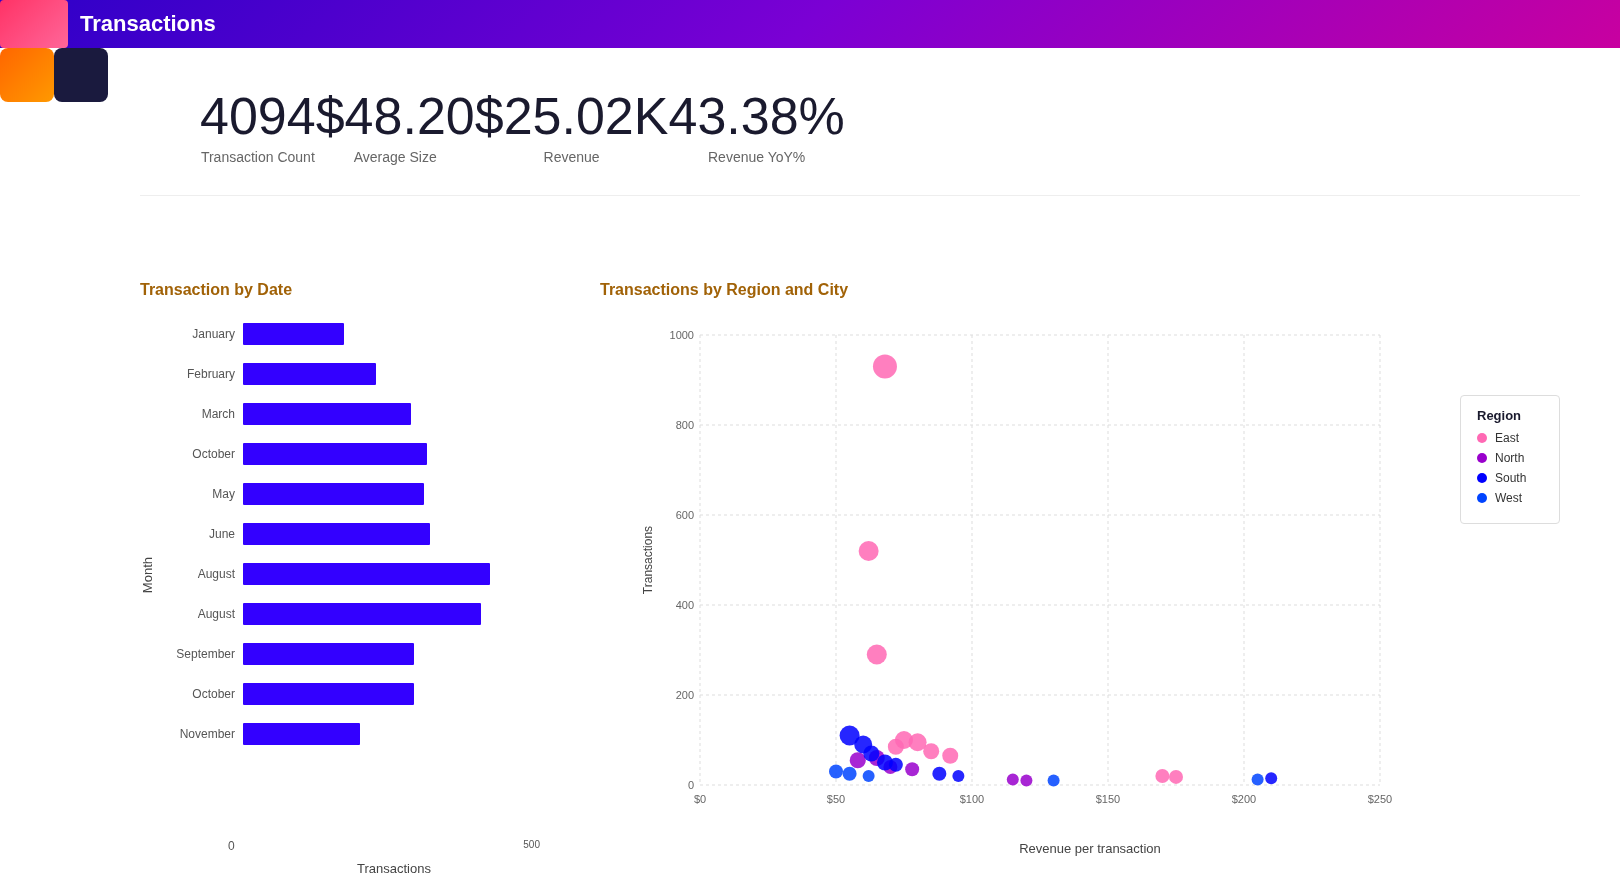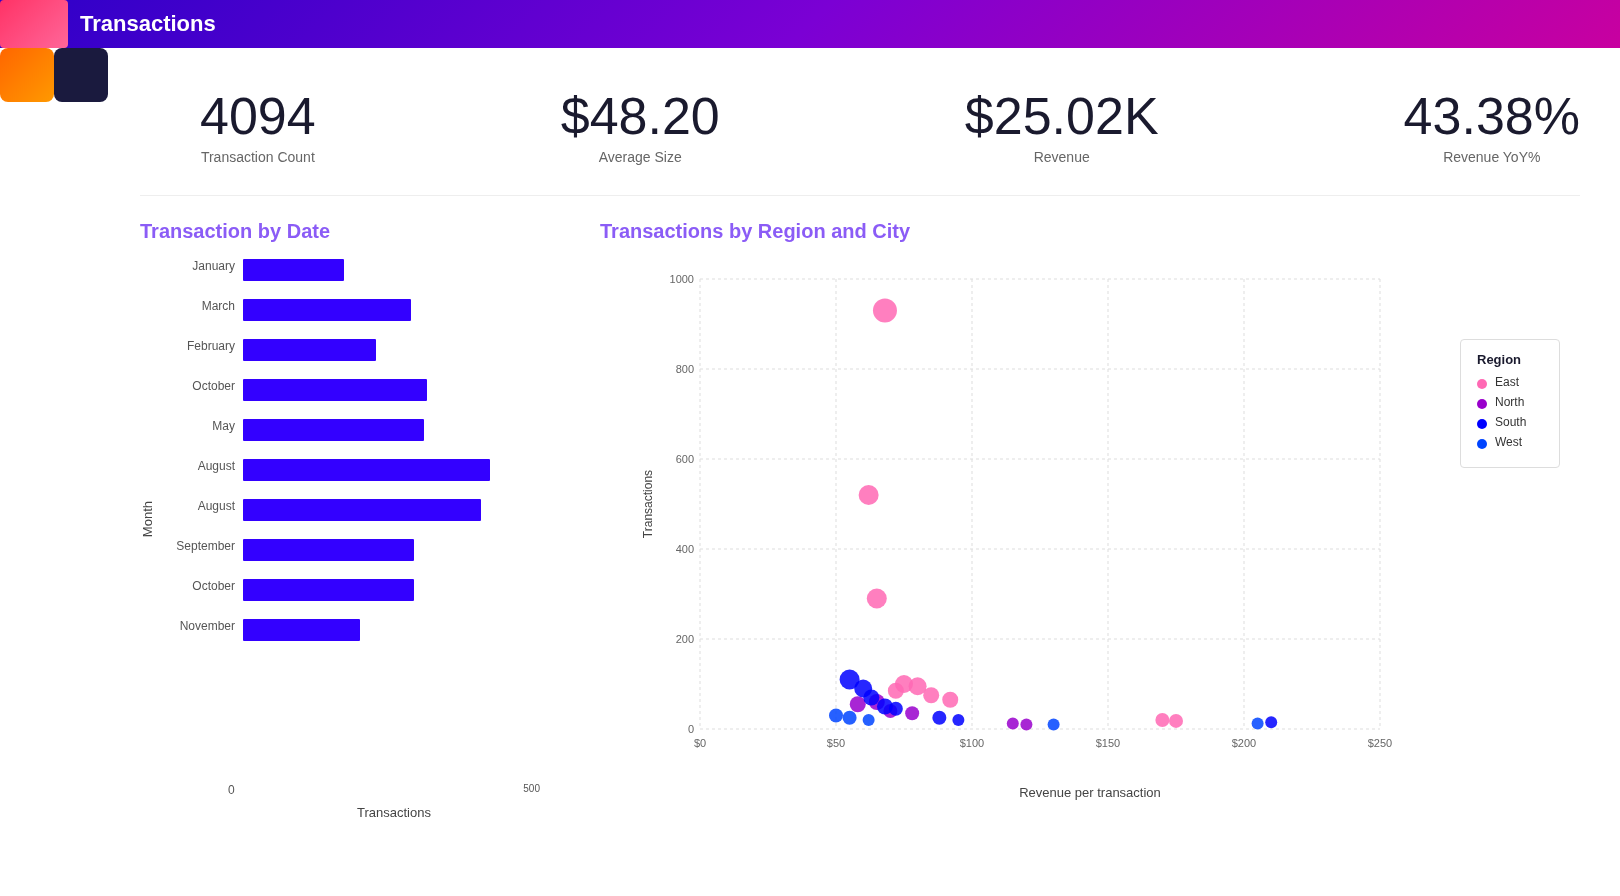--- a/index.html
+++ b/index.html
@@ -67,24 +67,24 @@
     
     .main {
       background: white;
       min-height: 848px;
       padding: 20px 40px 20px 140px;
     }
 
     
     .kpi-row {
       display: flex;
-      justify-content: space-between;
+      justify-content: flex-start;
       padding: 20px 0 30px 60px;
       border-bottom: 1px solid #eee;
-      margin-bottom: 24px;
+      margin-bottom: 41px;
     }
     .kpi-item {
       text-align: center;
     }
     .kpi-value {
       font-size: 52px;
       font-weight: 300;
       color: #1a1a2e;
       line-height: 1.1;
     }
@@ -100,24 +100,25 @@
       gap: 40px;
       padding-left: 0;
     }
 
     
     .bar-chart-section {
       width: 420px;
       flex-shrink: 0;
     }
     .chart-title {
-      font-size: 20px;
+      font-size: 16px;
       font-weight: 700;
-      color: #8b5cf6;
+      color: #a16207;
       margin-bottom: 16px;
+      margin-top: 44px;
     }
 
     .bar-chart-container {
       position: relative;
       height: 520px;
       display: flex;
     }
     .bar-y-label {
       writing-mode: vertical-rl;
       text-orientation: mixed;
@@ -129,20 +130,21 @@
       font-weight: 500;
     }
     .bar-chart-inner {
       flex: 1;
       display: flex;
       flex-direction: column;
       gap: 0;
     }
     .bar-row {
       display: flex;
+      align-items: center;
       height: 38px;
       margin-bottom: 2px;
     }
     .bar-month-label {
       width: 80px;
       text-align: right;
       font-size: 12px;
       color: #555;
       padding-right: 8px;
       flex-shrink: 0;
@@ -191,21 +193,21 @@
       min-width: 100px;
     }
     .legend-title {
       font-size: 13px;
       font-weight: 700;
       color: #1a1a2e;
       margin-bottom: 8px;
     }
     .legend-item {
       display: flex;
-      align-items: flex-end;
+      align-items: center;
       gap: 8px;
       margin-bottom: 6px;
       font-size: 12px;
       color: #333;
     }
     .legend-dot {
       width: 10px;
       height: 10px;
       border-radius: 50%;
       flex-shrink: 0;
@@ -252,41 +254,47 @@
         <div class="bar-y-label">Month</div>
         <div class="bar-chart-inner" id="bar-chart-inner">
 
         <div class="bar-row">
               <div class="bar-month-label">January</div>
               <div class="bar-track">
                 <div class="bar-fill" style="width: 32%;"></div>
               </div>
             </div>
             <div class="bar-row">
+              <div class="bar-month-label">February</div>
+              <div class="bar-track">
+                <div class="bar-fill" style="width: 42%;"></div>
+              </div>
+            </div>
+            <div class="bar-row">
               <div class="bar-month-label">March</div>
               <div class="bar-track">
                 <div class="bar-fill" style="width: 53%;"></div>
               </div>
             </div>
             <div class="bar-row">
-              <div class="bar-month-label">February</div>
-              <div class="bar-track">
-                <div class="bar-fill" style="width: 42%;"></div>
-              </div>
-            </div>
-            <div class="bar-row">
               <div class="bar-month-label">October</div>
               <div class="bar-track">
                 <div class="bar-fill" style="width: 58%;"></div>
               </div>
             </div>
             <div class="bar-row">
               <div class="bar-month-label">May</div>
               <div class="bar-track">
                 <div class="bar-fill" style="width: 57%;"></div>
+              </div>
+            </div>
+            <div class="bar-row">
+              <div class="bar-month-label">June</div>
+              <div class="bar-track">
+                <div class="bar-fill" style="width: 59%;"></div>
               </div>
             </div>
             <div class="bar-row">
               <div class="bar-month-label">August</div>
               <div class="bar-track">
                 <div class="bar-fill" style="width: 78%;"></div>
               </div>
             </div>
             <div class="bar-row">
               <div class="bar-month-label">August</div>

